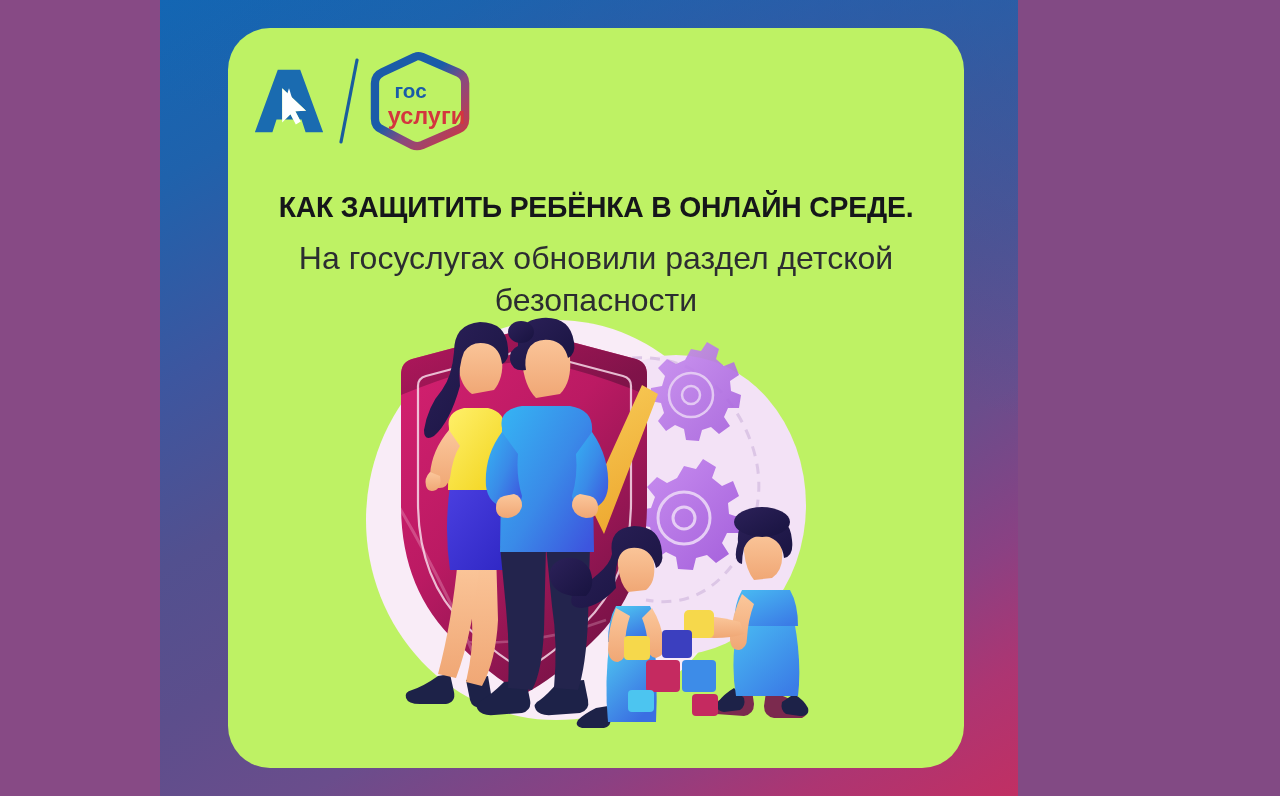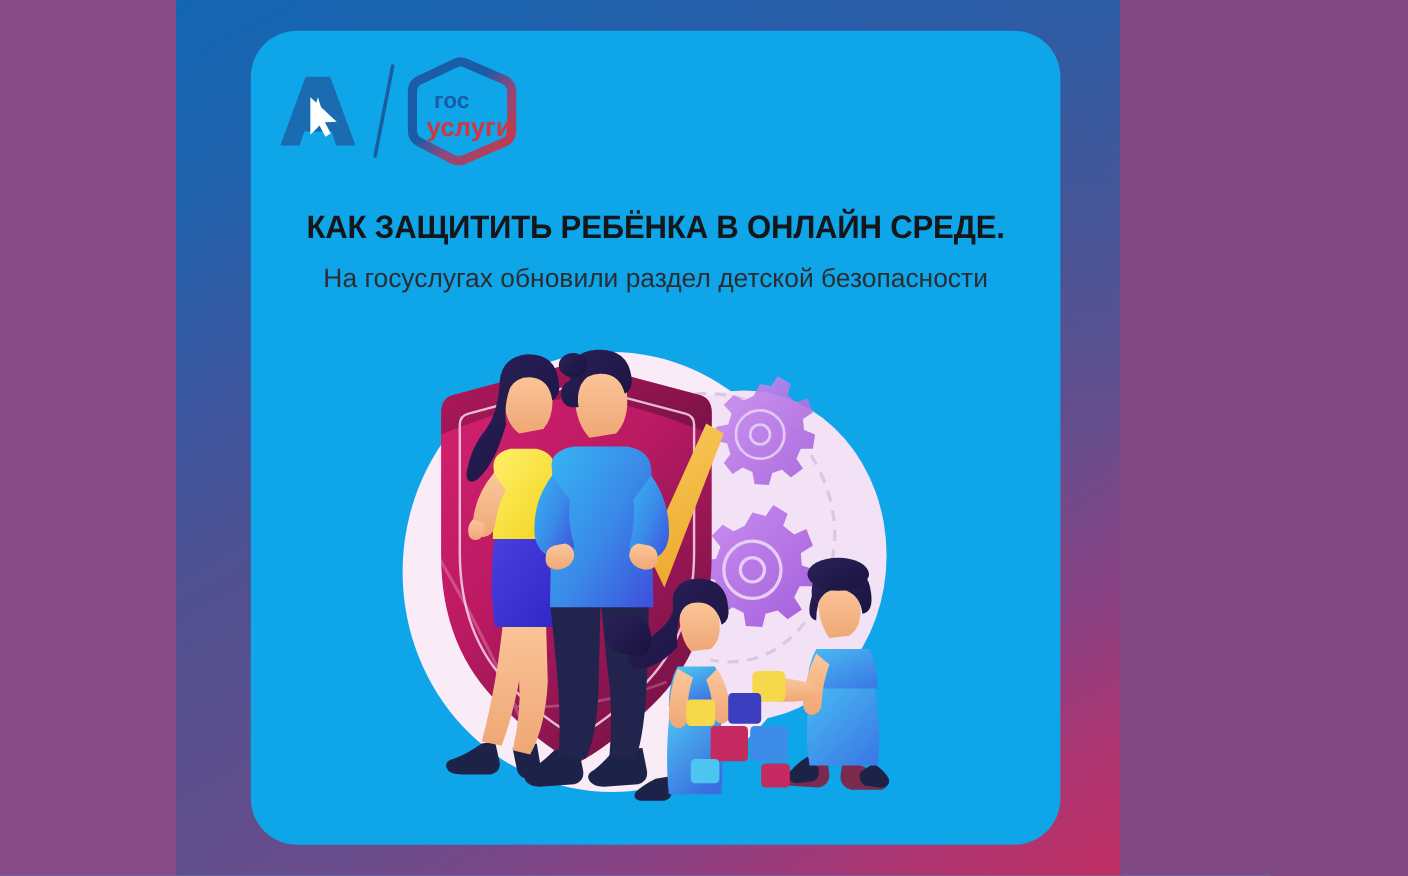--- a/index.html
+++ b/index.html
@@ -28,41 +28,41 @@
         #c12f63 100%);
   }
   .bg-gradient::after{
     content:"";position:absolute;inset:0;
     background:linear-gradient(200deg, rgba(19,102,179,.55) 0%, rgba(19,102,179,0) 38%);
   }
 
   
   .card{
     position:absolute;left:228px;top:28px;width:736px;height:740px;
-    background:#0ea5e9;border-radius:42px;overflow:hidden;text-decoration:underline;
+    background:#bef264;border-radius:42px;overflow:hidden;text-decoration:underline;
   }
 
   
   .logo-row{position:absolute;left:22px;top:18px;display:flex;align-items:center;height:110px;}
   .logo-a{width:78px;height:78px;display:block;}
   .logo-slash{width:26px;height:92px;display:block;margin:0 6px 0 8px;}
   .logo-gos{width:108px;height:100px;display:block;}
 
   
   .heading{
     position:absolute;left:0;right:0;top:162px;text-align:center;
     font-weight:700;font-size:29.5px;letter-spacing:-0.2px;
     color:#15161a;
     font-family:"Liberation Sans Narrow","Liberation Sans","DejaVu Sans Condensed",sans-serif;
     transform:scaleX(.96);transform-origin:50% 50%;
     white-space:nowrap;
   }
   .subheading{
     position:absolute;left:62px;right:62px;top:210px;text-align:center;
-    font-weight:400;font-size:24px;line-height:1.30;color:#2c2d31;
+    font-weight:400;font-size:32px;line-height:1.30;color:#2c2d31;
     font-family:"Liberation Sans","DejaVu Sans",sans-serif;
   }
 
   
   .illus{position:absolute;left:118px;top:262px;width:520px;height:452px;}
   .illus svg{display:block;width:100%;height:100%;}
 </style>
 </head>
 <body>
 

